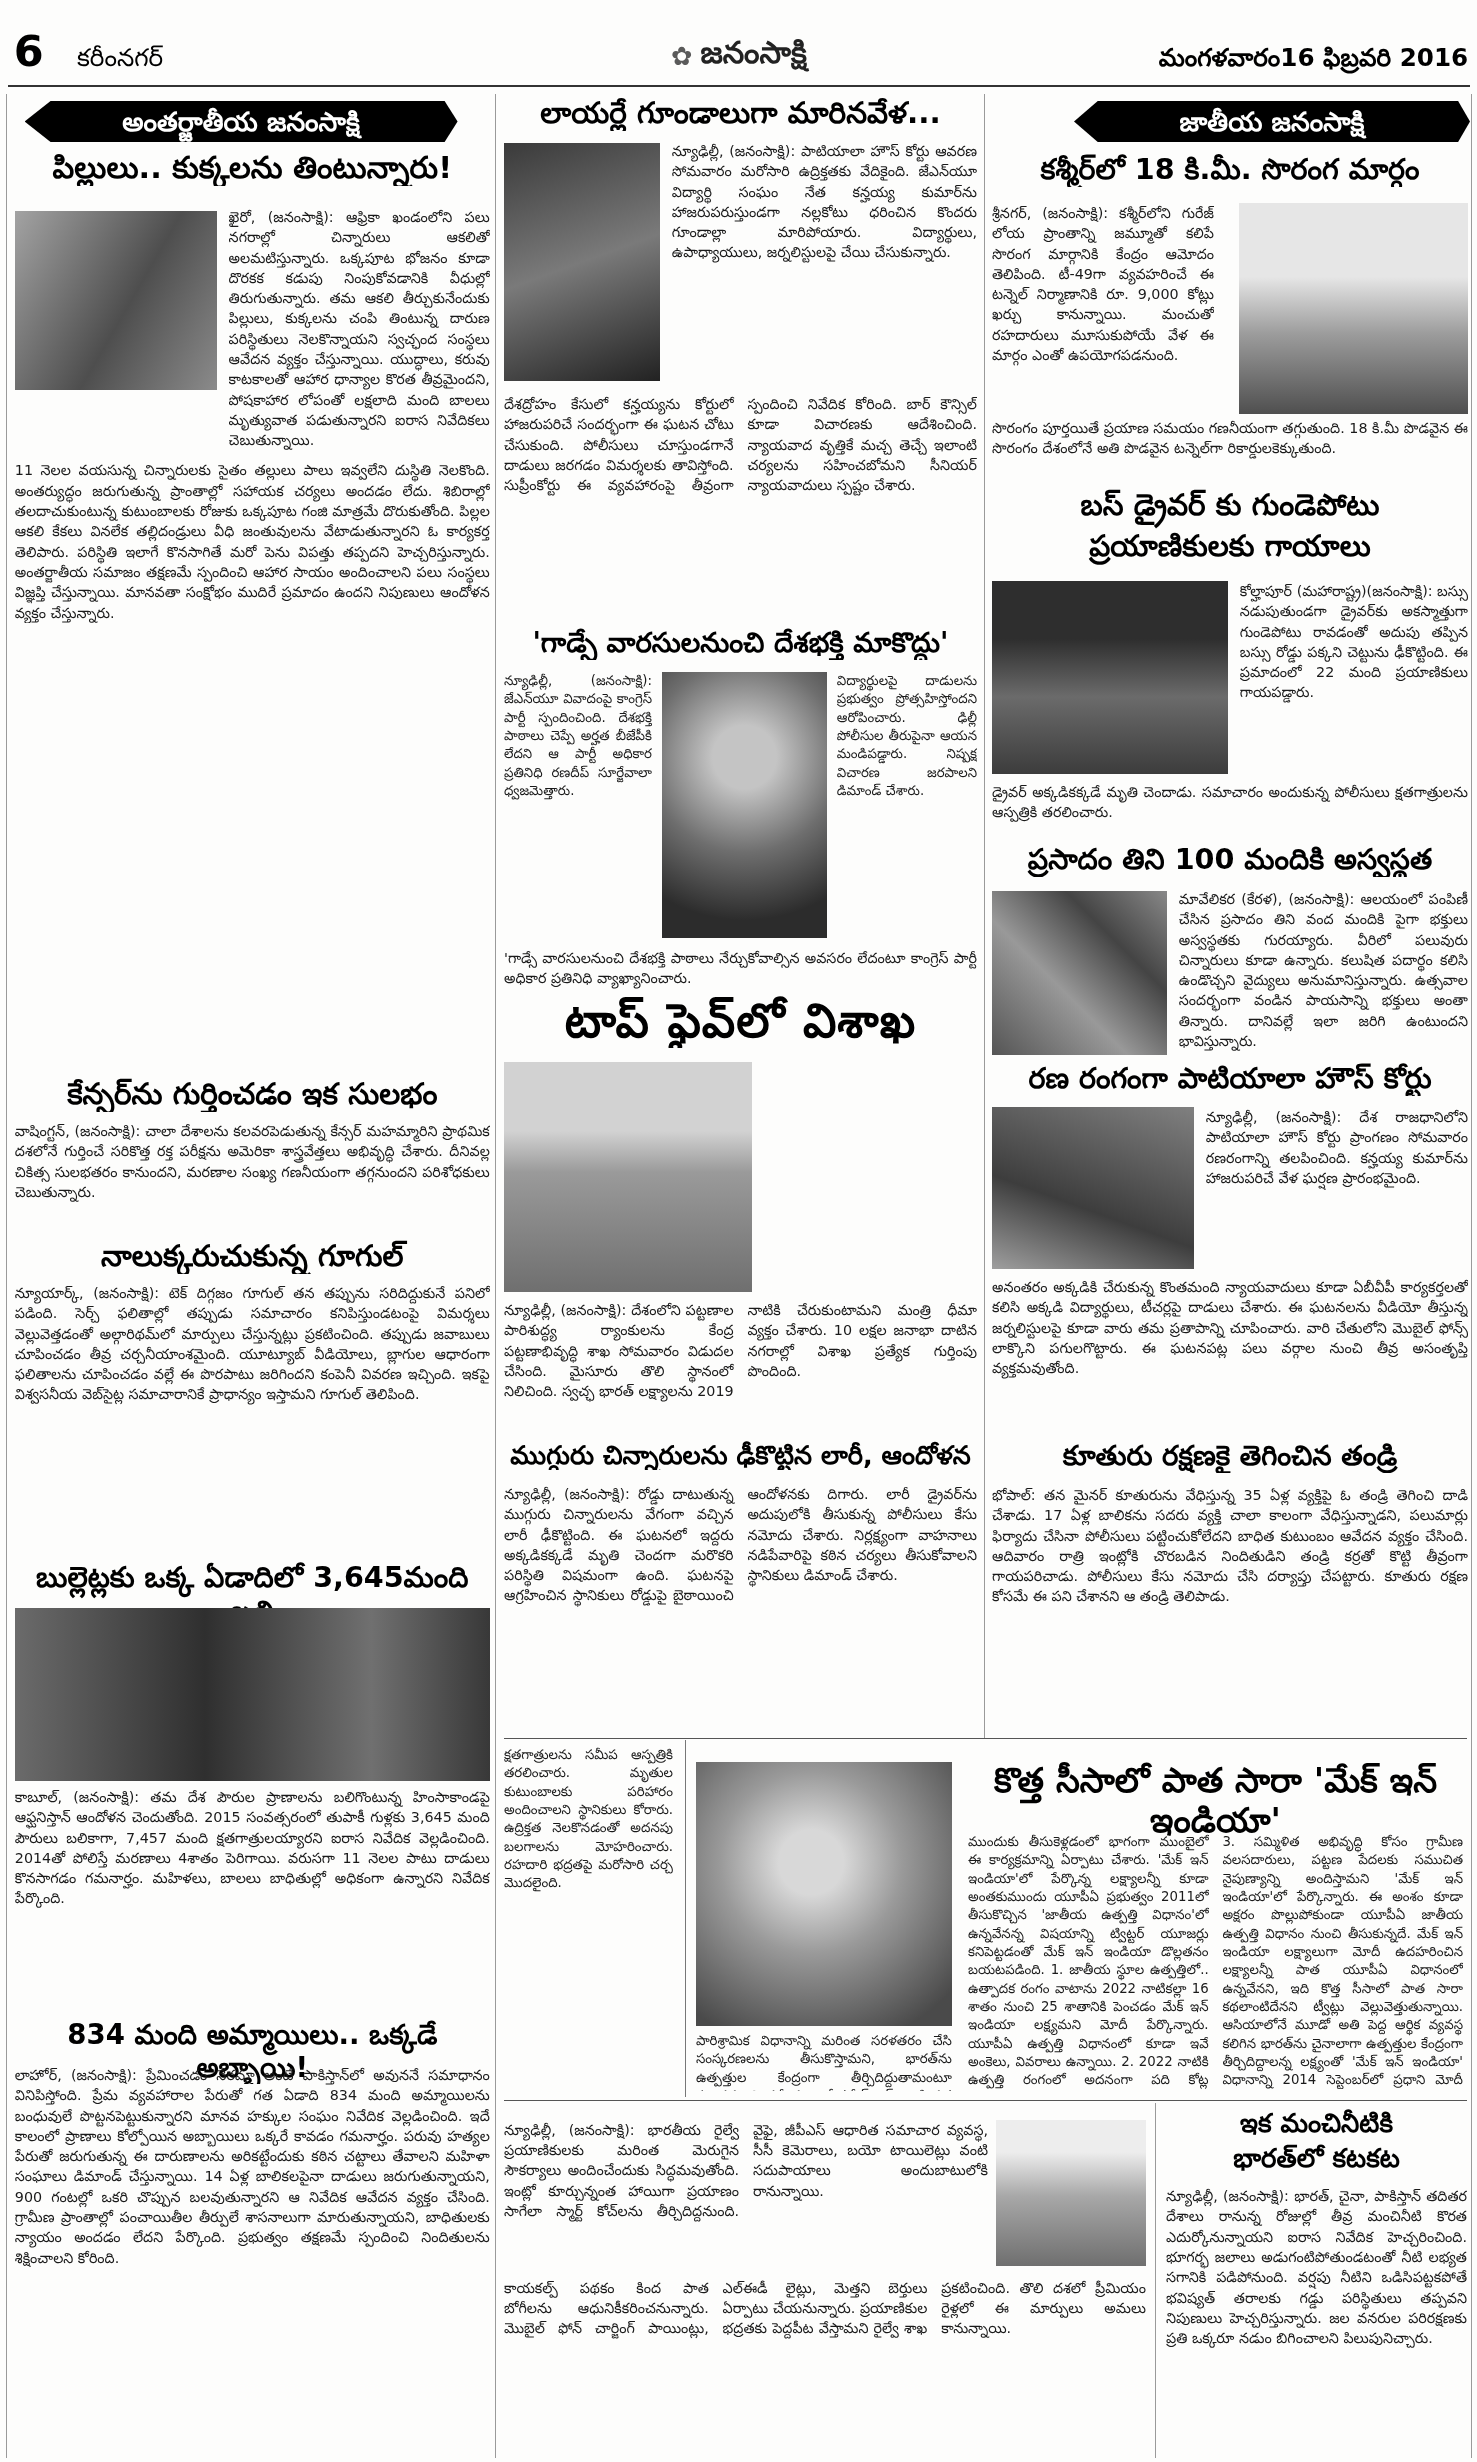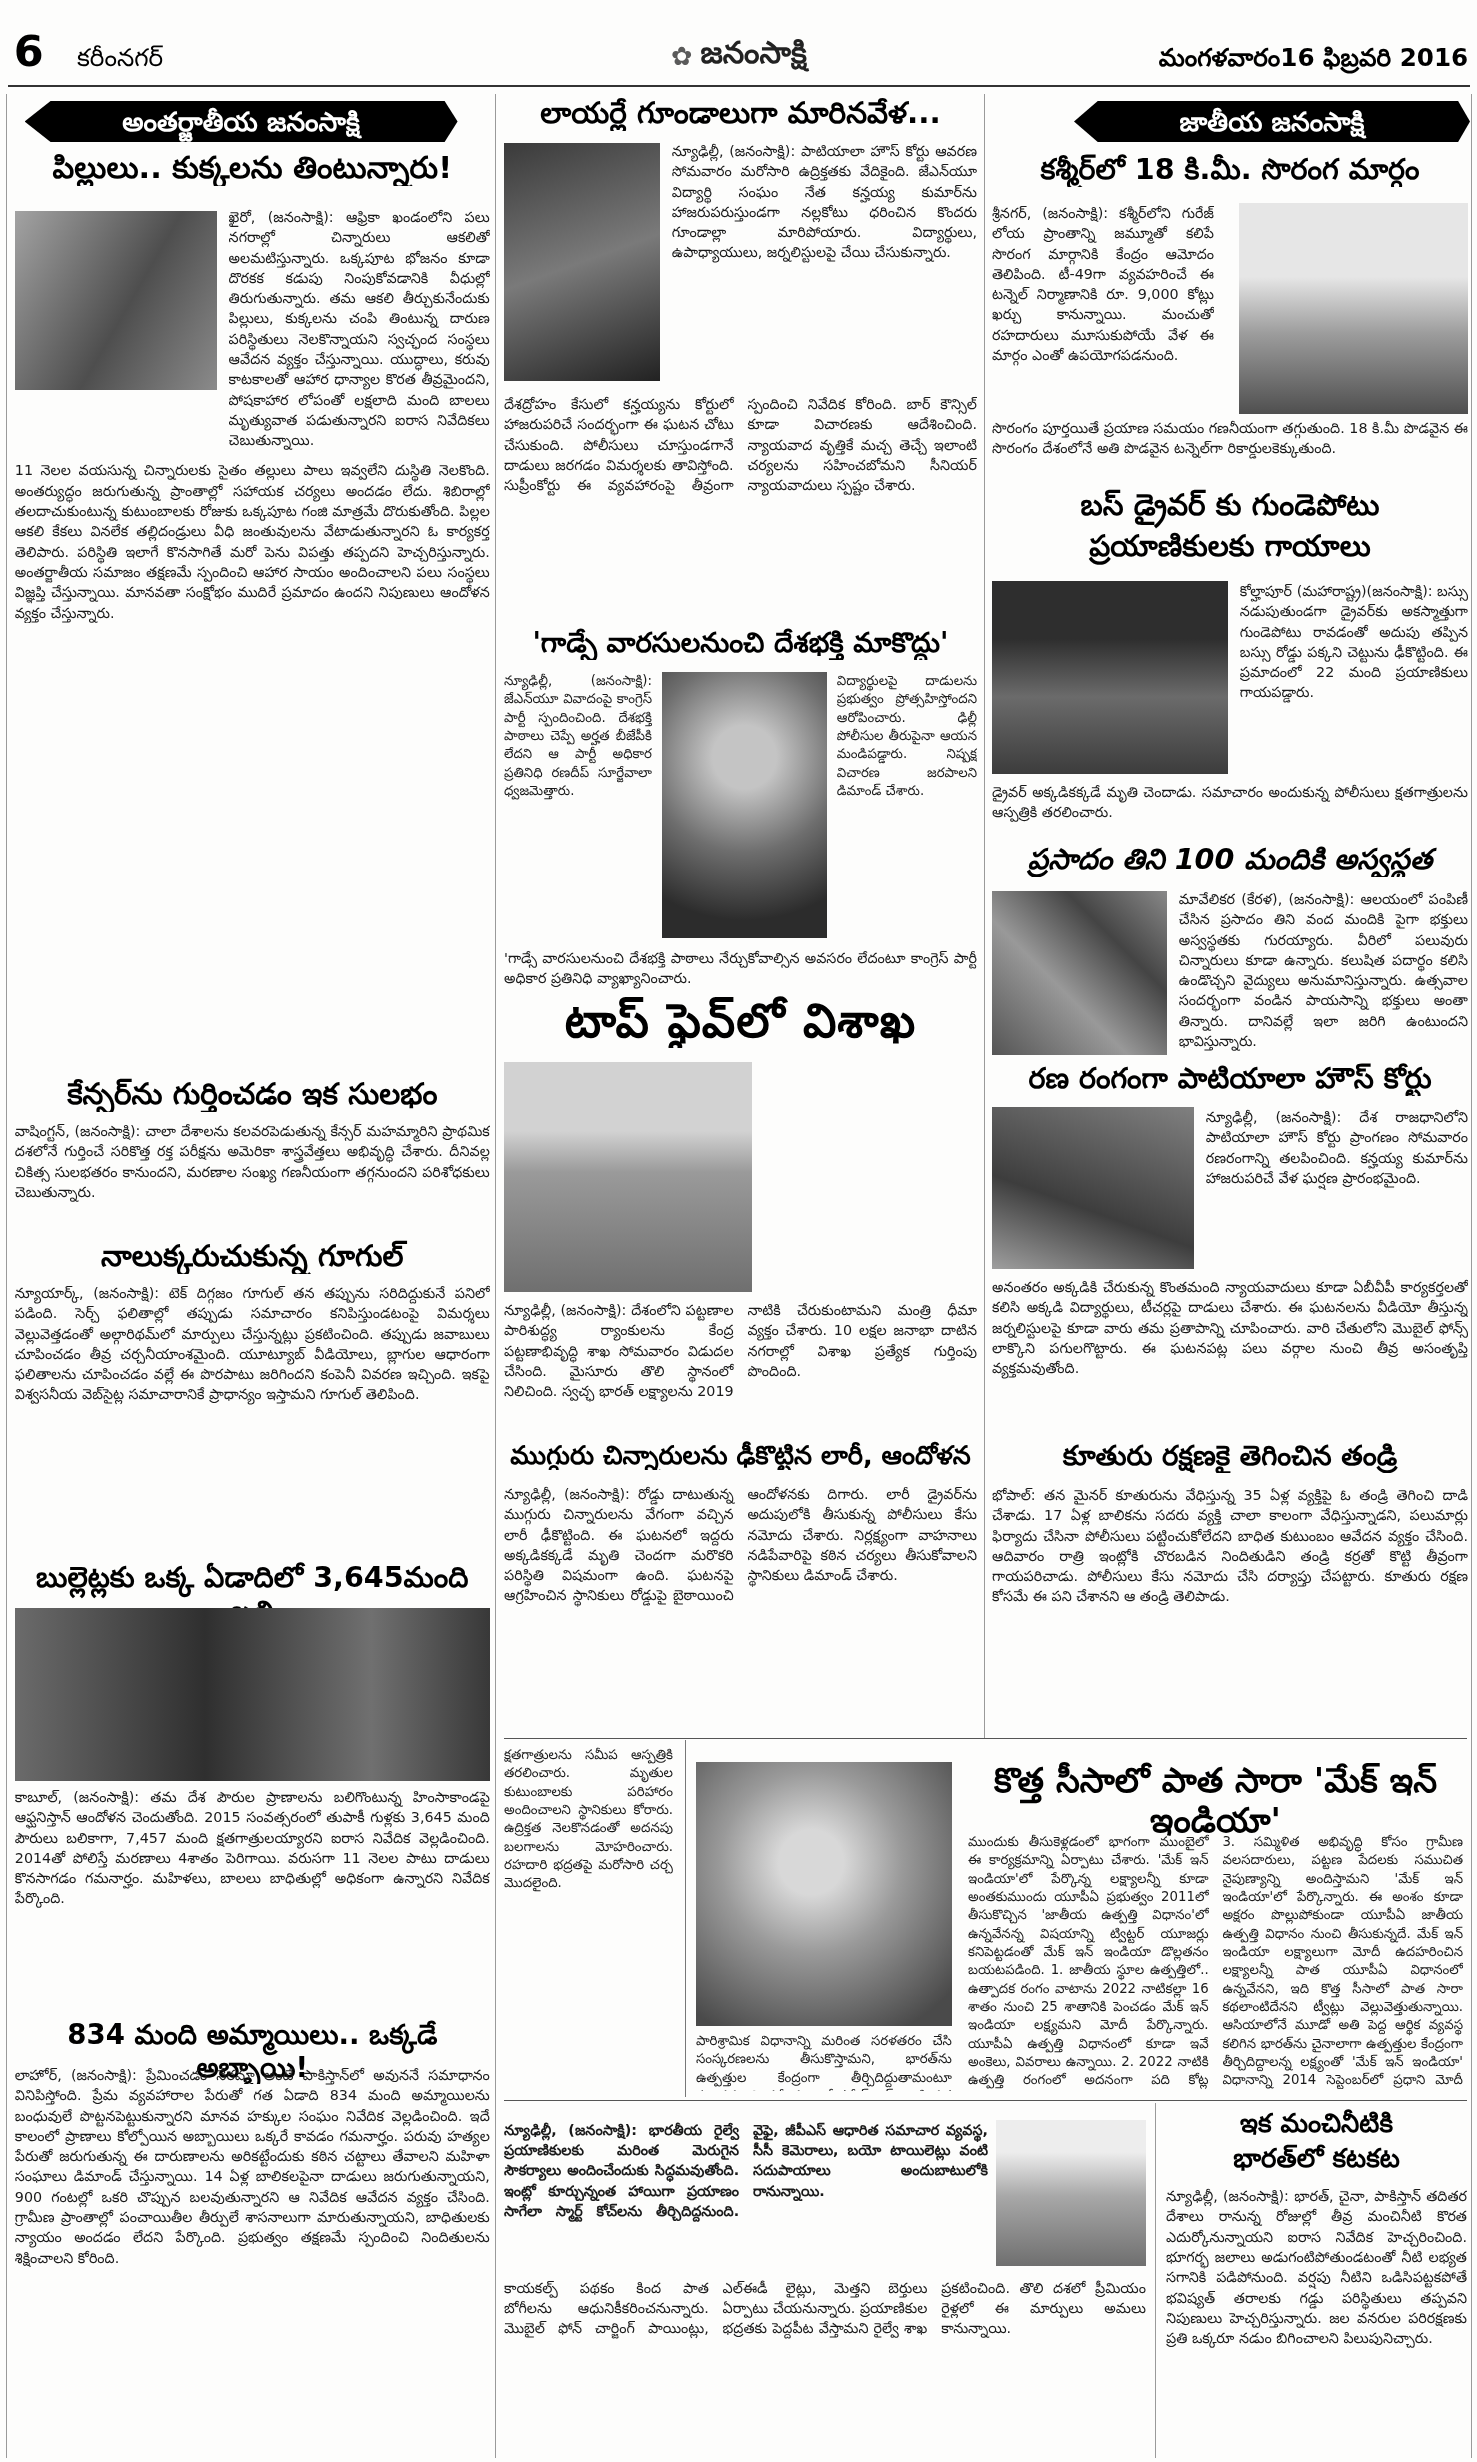--- a/index.html
+++ b/index.html
@@ -113,21 +113,21 @@
   <div class="abs hd" style="left:992px;top:485px;width:476px;font-size:29.6px;line-height:1.4;">
     <div>బస్ డ్రైవర్ కు గుండెపోటు</div>
     <div>ప్రయాణికులకు గాయాలు</div>
   </div>
   <div class="abs" style="left:992px;top:581px;width:476px;height:197px;display:flex;gap:11.8px;overflow:hidden;">
     <div class="photo ph-bus" style="width:236px;height:193px;flex:none;"></div>
     <div class="bt" style="flex:1;">కోల్హాపూర్ (మహారాష్ట్ర)(జనంసాక్షి): బస్సు నడుపుతుండగా డ్రైవర్‌కు అకస్మాత్తుగా గుండెపోటు రావడంతో అదుపు తప్పిన బస్సు రోడ్డు పక్కని చెట్టును ఢీకొట్టింది. ఈ ప్రమాదంలో 22 మంది ప్రయాణికులు గాయపడ్డారు.</div>
   </div>
   <div class="abs bt" style="left:992px;top:782px;width:476px;height:55px;">డ్రైవర్ అక్కడికక్కడే మృతి చెందాడు. సమాచారం అందుకున్న పోలీసులు క్షతగాత్రులను ఆస్పత్రికి తరలించారు.</div>
 
-  <div class="abs hd" style="left:992px;top:843px;width:476px;font-size:28.6px;font-style:italic;">ప్రసాదం తిని 100 మందికి అస్వస్థత</div>
+  <div class="abs hd" style="left:992px;top:843px;width:476px;font-size:28.6px;">ప్రసాదం తిని 100 మందికి అస్వస్థత</div>
   <div class="abs" style="left:992px;top:889px;width:476px;height:169px;overflow:hidden;">
     <div class="photo ph-crowd" style="float:left;width:175px;height:164px;margin:2px 11.8px 3.9px 0;"></div>
     <p class="bt" style="margin:0;">మావేలికర (కేరళ), (జనంసాక్షి): ఆలయంలో పంపిణీ చేసిన ప్రసాదం తిని వంద మందికి పైగా భక్తులు అస్వస్థతకు గురయ్యారు. వీరిలో పలువురు చిన్నారులు కూడా ఉన్నారు. కలుషిత పదార్థం కలిసి ఉండొచ్చని వైద్యులు అనుమానిస్తున్నారు. ఉత్సవాల సందర్భంగా వండిన పాయసాన్ని భక్తులు అంతా తిన్నారు. దానివల్లే ఇలా జరిగి ఉంటుందని భావిస్తున్నారు.</p>
   </div>
 
   <div class="abs hd" style="left:992px;top:1062px;width:476px;font-size:28.6px;">రణ రంగంగా పాటియాలా హౌస్ కోర్టు</div>
   <div class="abs" style="left:992px;top:1107px;width:476px;height:165px;display:flex;gap:11.8px;overflow:hidden;">
     <div class="photo ph-clash" style="width:202px;height:162px;flex:none;"></div>
     <div class="bt" style="flex:1;">న్యూఢిల్లీ, (జనంసాక్షి): దేశ రాజధానిలోని పాటియాలా హౌస్ కోర్టు ప్రాంగణం సోమవారం రణరంగాన్ని తలపించింది. కన్హయ్య కుమార్‌ను హాజరుపరిచే వేళ ఘర్షణ ప్రారంభమైంది.</div>
   </div>
@@ -140,21 +140,21 @@
     <div class="photo ph-modi" style="position:absolute;left:9.9px;top:21.7px;width:256px;height:264px;"></div>
     <div class="bt small" style="position:absolute;left:9.9px;top:292px;width:256px;height:59px;">పారిశ్రామిక విధానాన్ని మరింత సరళతరం చేసి సంస్కరణలను తీసుకొస్తామని, భారత్‌ను ఉత్పత్తుల కేంద్రంగా తీర్చిదిద్దుతామంటూ ప్రధానమంత్రి నరేంద్ర మోదీ 'మేక్ ఇన్ ఇండియా' విధానాన్ని ప్రచారం చేస్తున్నారు.</div>
     <div class="hd" style="position:absolute;left:282px;top:19.7px;width:495px;font-size:34px;">కొత్త సీసాలో పాత సారా 'మేక్ ఇన్ ఇండియా'</div>
     <div style="position:absolute;left:282px;top:93px;width:495px;height:256px;display:flex;gap:13.8px;overflow:hidden;">
       <div class="bt small" style="flex:1;">ముందుకు తీసుకెళ్లడంలో భాగంగా ముంబైలో ఈ కార్యక్రమాన్ని ఏర్పాటు చేశారు. 'మేక్ ఇన్ ఇండియా'లో పేర్కొన్న లక్ష్యాలన్నీ కూడా అంతకుముందు యూపీఏ ప్రభుత్వం 2011లో తీసుకొచ్చిన 'జాతీయ ఉత్పత్తి విధానం'లో ఉన్నవేనన్న విషయాన్ని ట్విట్టర్ యూజర్లు కనిపెట్టడంతో మేక్ ఇన్ ఇండియా డొల్లతనం బయటపడింది. 1. జాతీయ స్థూల ఉత్పత్తిలో.. ఉత్పాదక రంగం వాటాను 2022 నాటికల్లా 16 శాతం నుంచి 25 శాతానికి పెంచడం మేక్ ఇన్ ఇండియా లక్ష్యమని మోదీ పేర్కొన్నారు. యూపీఏ ఉత్పత్తి విధానంలో కూడా ఇవే అంకెలు, వివరాలు ఉన్నాయి. 2. 2022 నాటికి ఉత్పత్తి రంగంలో అదనంగా పది కోట్ల ఉద్యోగాలను కల్పిస్తామన్నారు. ఇది కూడా యూపీఏ ప్రభుత్వం తన రెండో లక్ష్యమని ప్రకటించింది.</div>
       <div class="bt small" style="flex:1;">3. సమ్మిళిత అభివృద్ధి కోసం గ్రామీణ వలసదారులు, పట్టణ పేదలకు సముచిత నైపుణ్యాన్ని అందిస్తామని 'మేక్ ఇన్ ఇండియా'లో పేర్కొన్నారు. ఈ అంశం కూడా అక్షరం పొల్లుపోకుండా యూపీఏ జాతీయ ఉత్పత్తి విధానం నుంచి తీసుకున్నదే. మేక్ ఇన్ ఇండియా లక్ష్యాలుగా మోదీ ఉదహరించిన లక్ష్యాలన్నీ పాత యూపీఏ విధానంలో ఉన్నవేనని, ఇది కొత్త సీసాలో పాత సారా కథలాంటిదేనని ట్వీట్లు వెల్లువెత్తుతున్నాయి. ఆసియాలోనే మూడో అతి పెద్ద ఆర్థిక వ్యవస్థ కలిగిన భారత్‌ను చైనాలాగా ఉత్పత్తుల కేంద్రంగా తీర్చిదిద్దాలన్న లక్ష్యంతో 'మేక్ ఇన్ ఇండియా' విధానాన్ని 2014 సెప్టెంబర్‌లో ప్రధాని మోదీ తీసుకొచ్చారు.</div>
     </div>
   </div>
 
   <div class="abs" style="left:504px;top:2108px;width:642px;height:347px;overflow:hidden;">
-    <div style="display:flex;gap:8px;margin-top:11.8px;font-weight:bold;">
+    <div style="display:flex;gap:8px;margin-top:11.8px;">
       <div class="bt cols2" style="flex:1;height:148px;">న్యూఢిల్లీ, (జనంసాక్షి): భారతీయ రైల్వే ప్రయాణికులకు మరింత మెరుగైన సౌకర్యాలు అందించేందుకు సిద్ధమవుతోంది. ఇంట్లో కూర్చున్నంత హాయిగా ప్రయాణం సాగేలా స్మార్ట్ కోచ్‌లను తీర్చిదిద్దనుంది. వైఫై, జీపీఎస్ ఆధారిత సమాచార వ్యవస్థ, సీసీ కెమెరాలు, బయో టాయిలెట్లు వంటి సదుపాయాలు అందుబాటులోకి రానున్నాయి.</div>
       <div class="photo ph-train" style="width:150px;height:146px;flex:none;"></div>
     </div>
     <div class="bt cols3" style="margin-top:9.9px;height:120px;">కాయకల్ప్ పథకం కింద పాత బోగీలను ఆధునికీకరించనున్నారు. మొబైల్ ఫోన్ చార్జింగ్ పాయింట్లు, ఎల్ఈడీ లైట్లు, మెత్తని బెర్తులు ఏర్పాటు చేయనున్నారు. ప్రయాణికుల భద్రతకు పెద్దపీట వేస్తామని రైల్వే శాఖ ప్రకటించింది. తొలి దశలో ప్రీమియం రైళ్లలో ఈ మార్పులు అమలు కానున్నాయి.</div>
   </div>
 
   <div class="abs" style="left:1166px;top:2106px;width:301px;height:350px;overflow:hidden;">
     <div class="hd" style="font-size:26px;line-height:1.35;">
       <div>ఇక మంచినీటికి</div>
       <div>భారత్‌లో కటకట</div>

